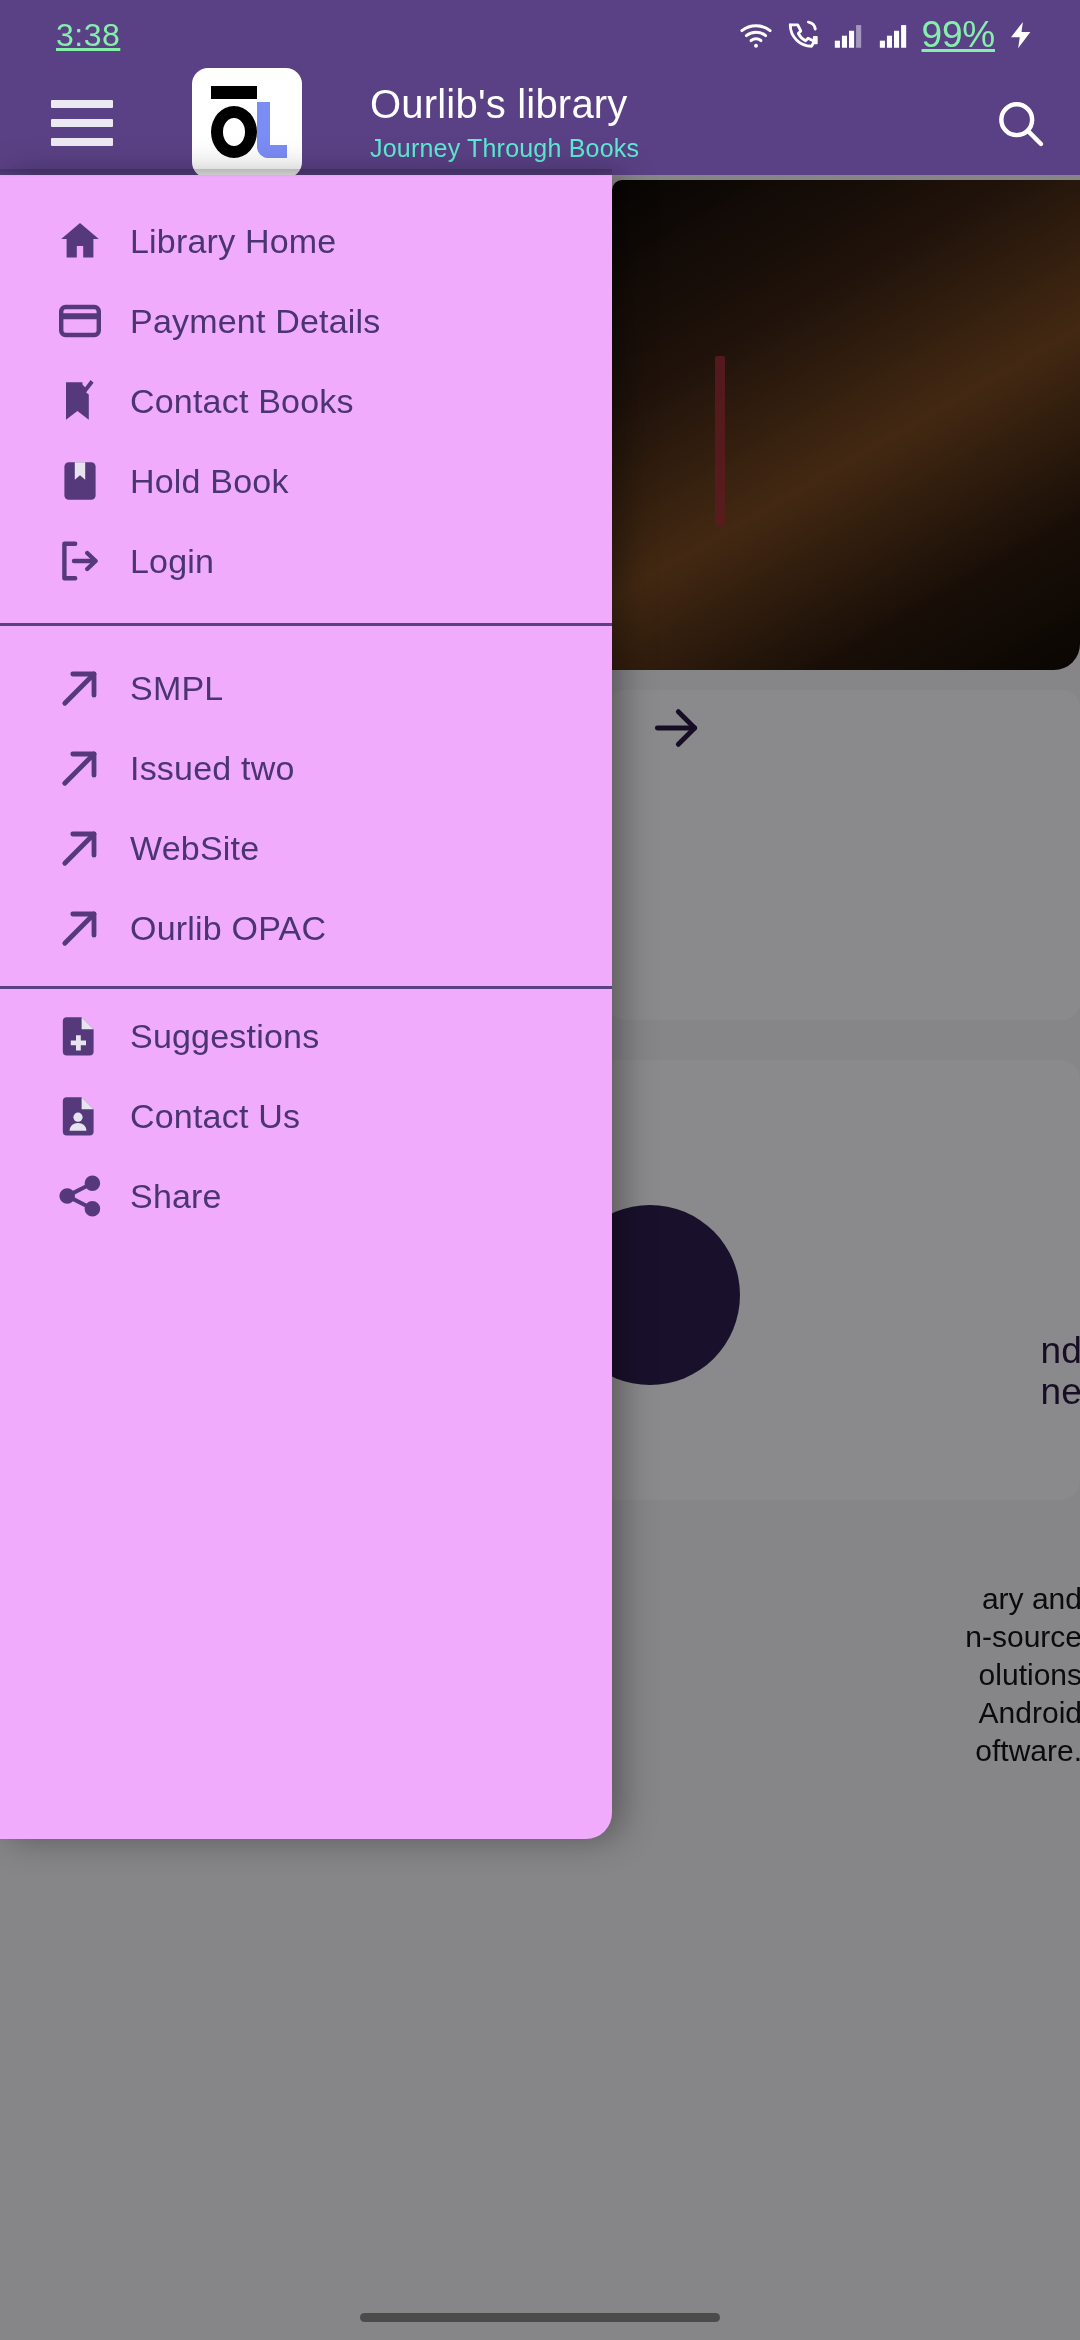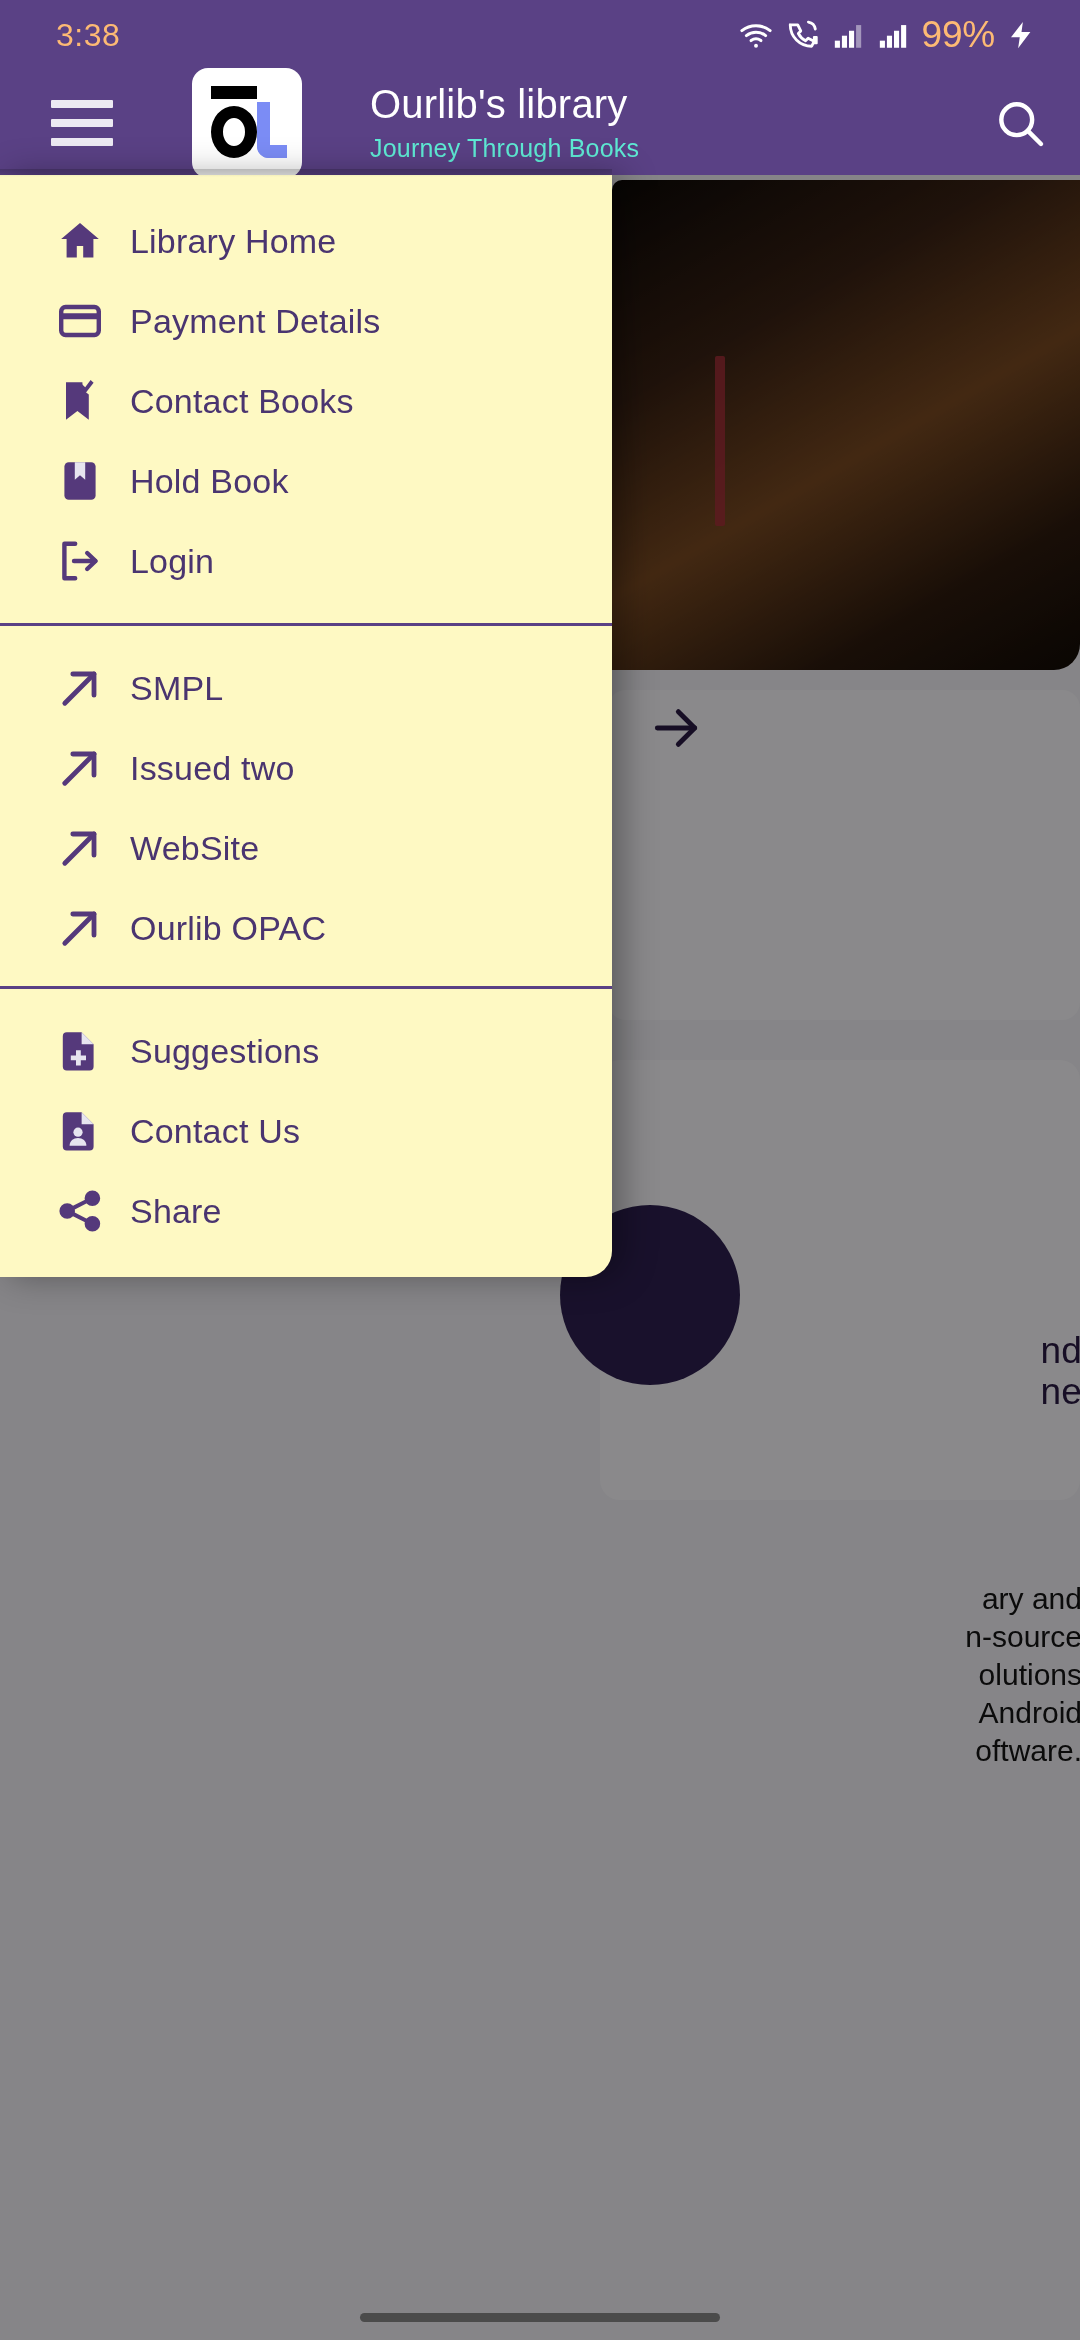--- a/index.html
+++ b/index.html
@@ -53,24 +53,25 @@
   .bg-para span{ display:block; text-align:right; }
 
   
   #scrim{
     position:absolute; inset:0; background:rgba(0,0,0,.45);
   }
 
   
   #status-bar{
     position:absolute; left:0; top:0; width:1080px; height:70px;
-    background:#5a4185; color:#fdba74;
+    background:#5a4185; color:#86efac;
     display:flex; align-items:center; justify-content:space-between;
     padding:0 44px 0 56px;
     z-index:40;
+    text-decoration:underline;
   }
   #status-bar .clock{ font-size:32px; letter-spacing:.5px; }
   .status-right{ display:flex; align-items:center; gap:11px; }
   .status-right svg{ display:block; }
   .batt-pct{ font-size:37px; letter-spacing:-.2px; }
 
   
   #app-bar{
     position:absolute; left:0; top:70px; width:1080px; height:105px;
     background:#5a4185; color:#fff;
@@ -94,22 +95,22 @@
     border-left:13px solid #7b8cf5; border-bottom:13px solid #7b8cf5;
     border-bottom-left-radius:12px;
   }
   .appbar-titles{ margin-left:24px; flex:1; }
   .appbar-title{ font-size:40px; line-height:1.05; color:#fff; letter-spacing:.2px; }
   .appbar-sub{ font-size:25px; color:#5eead4; margin-top:9px; letter-spacing:.2px;}
   #search-btn{ width:120px; display:flex; align-items:center; justify-content:center; }
 
   
   #drawer{
-    position:absolute; left:0; top:175px; width:612px; height:1102px;
-    background:#fef9c3;
+    position:absolute; left:0; top:175px; width:612px; height:1664px;
+    background:#f0abfc;
     border-bottom-right-radius:26px;
     z-index:50;
     box-shadow:10px 0 34px rgba(0,0,0,.34);
   }
   #drawer::before{
     content:""; position:absolute; left:0; top:-6px; width:100%; height:8px;
     background:linear-gradient(to bottom, rgba(0,0,0,.18), rgba(0,0,0,0));
   }
   .nav-section{ padding:0; }
   .nav-item{
@@ -121,21 +122,21 @@
     color:#55397b;
   }
   .nav-icon svg{ display:block; }
   .nav-label{
     font-size:34px; color:#4a3570; letter-spacing:.2px; white-space:nowrap;
   }
   .nav-divider{ height:3px; background:#5a4185; width:100%; }
   .sec-a{ padding-top:26px; padding-bottom:22px; }
   .sec-a .nav-item{ margin-bottom:0; }
   .sec-b{ padding-top:22px; padding-bottom:18px; }
-  .sec-c{ padding-top:22px; }
+  .sec-c{ padding-top:7px; }
 
   
   #gesture-bar{
     position:absolute; left:0; bottom:0; width:1080px; height:46px;
     z-index:60; display:flex; align-items:center; justify-content:center;
   }
   #gesture-bar .pill{ width:360px; height:9px; background:#4b4b4b; border-radius:5px; }
 </style>
 </head>
 <body>

